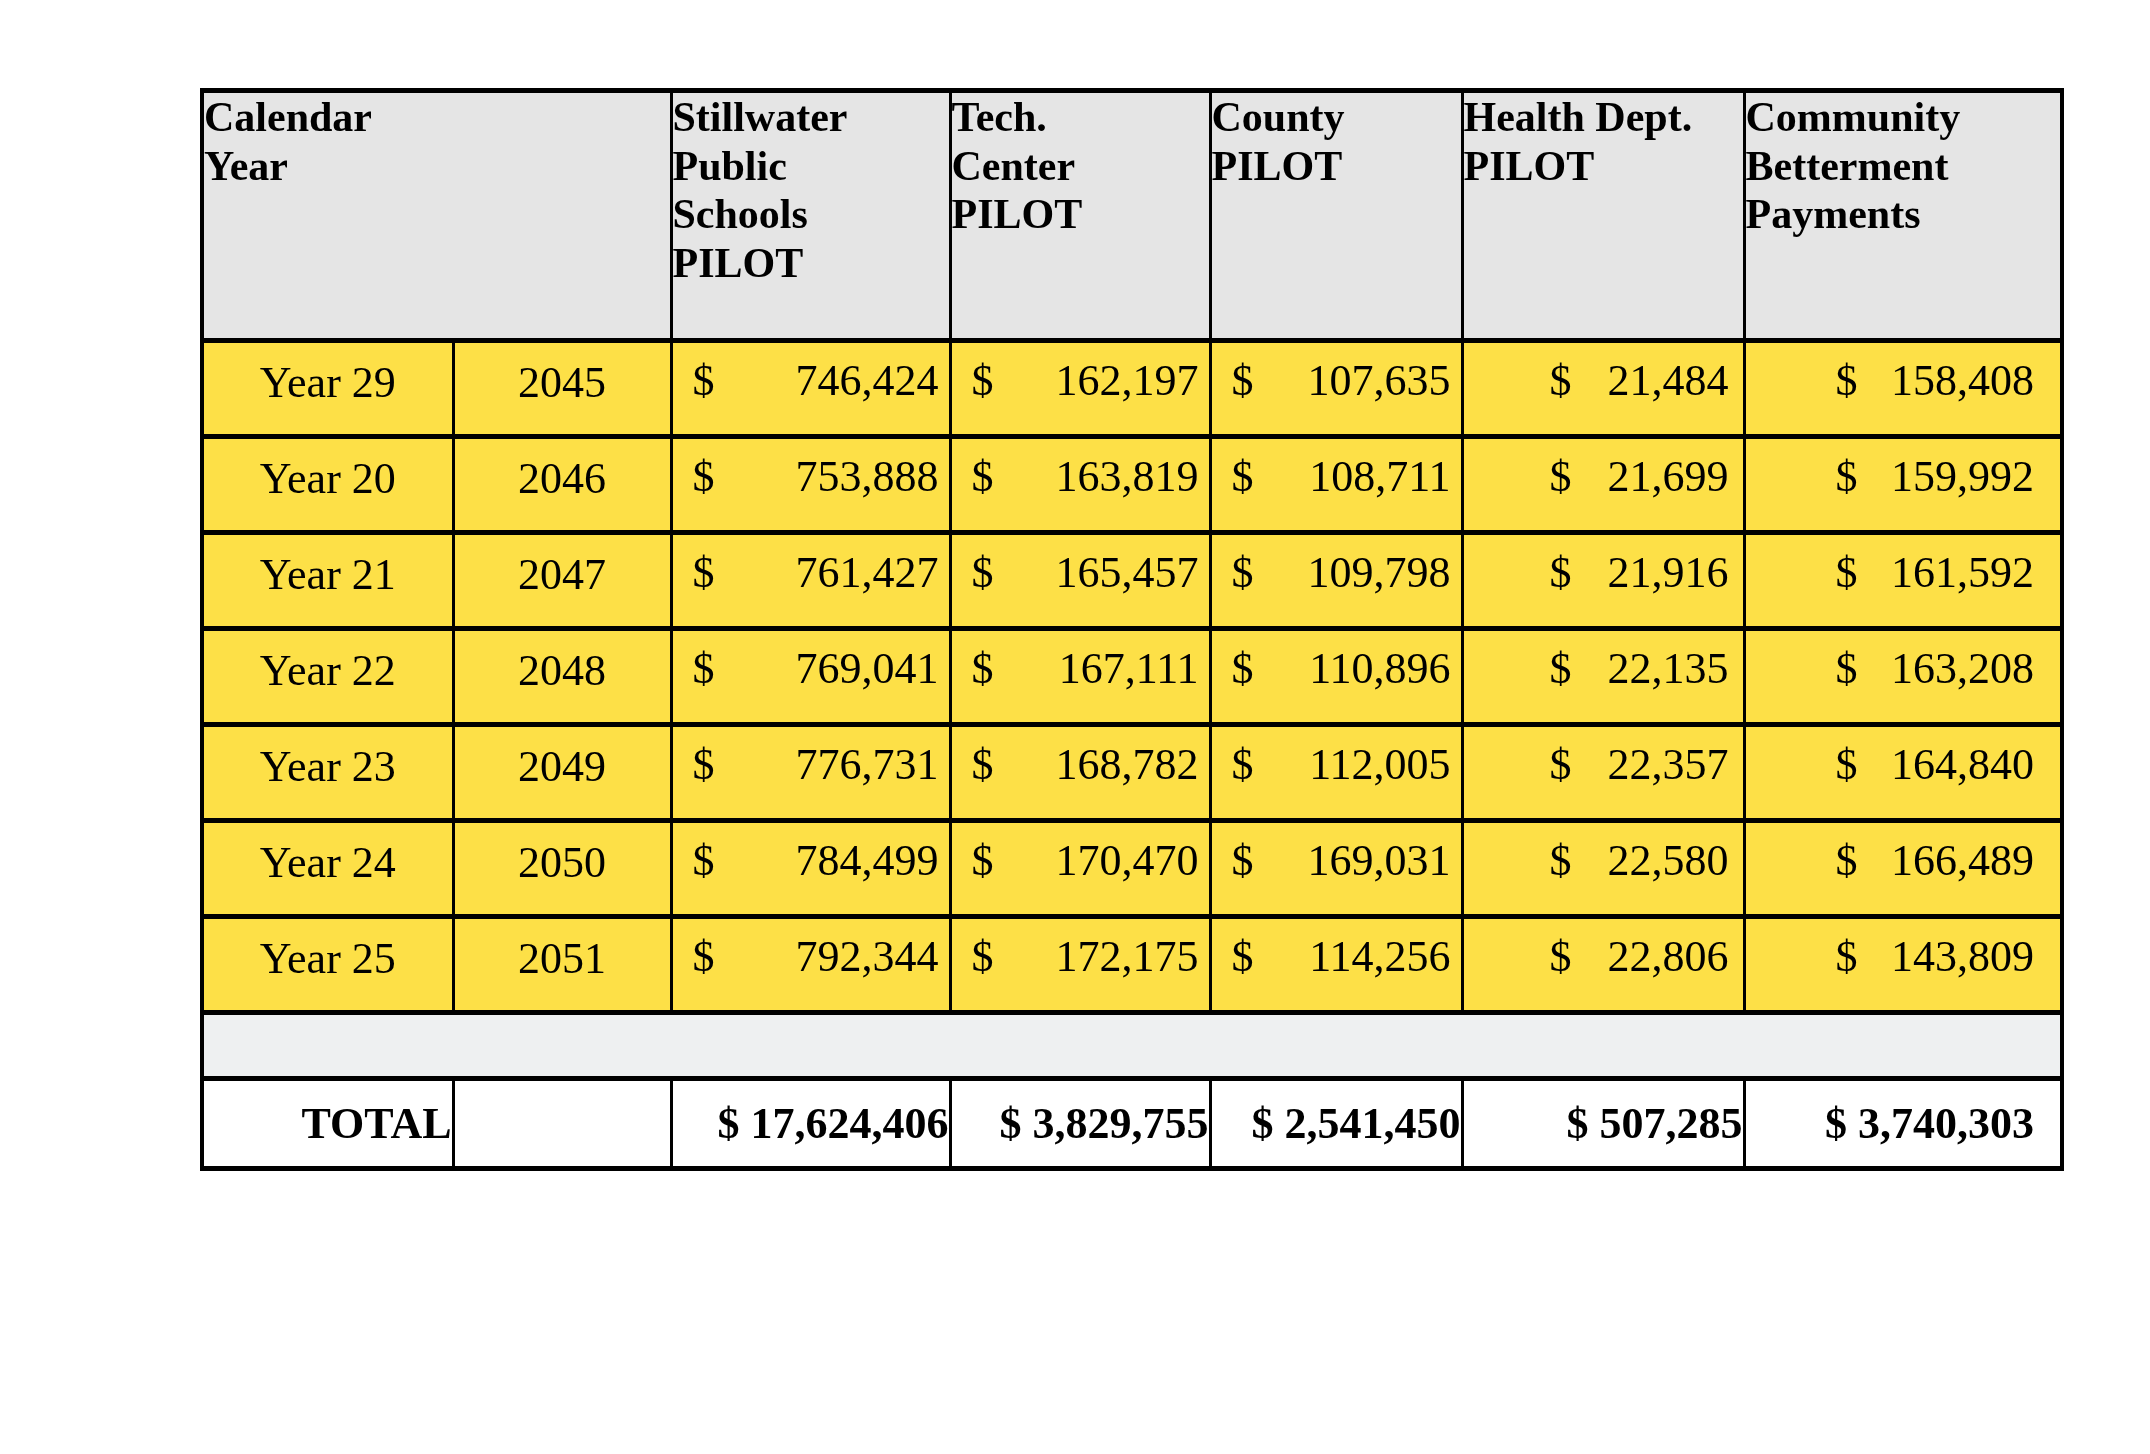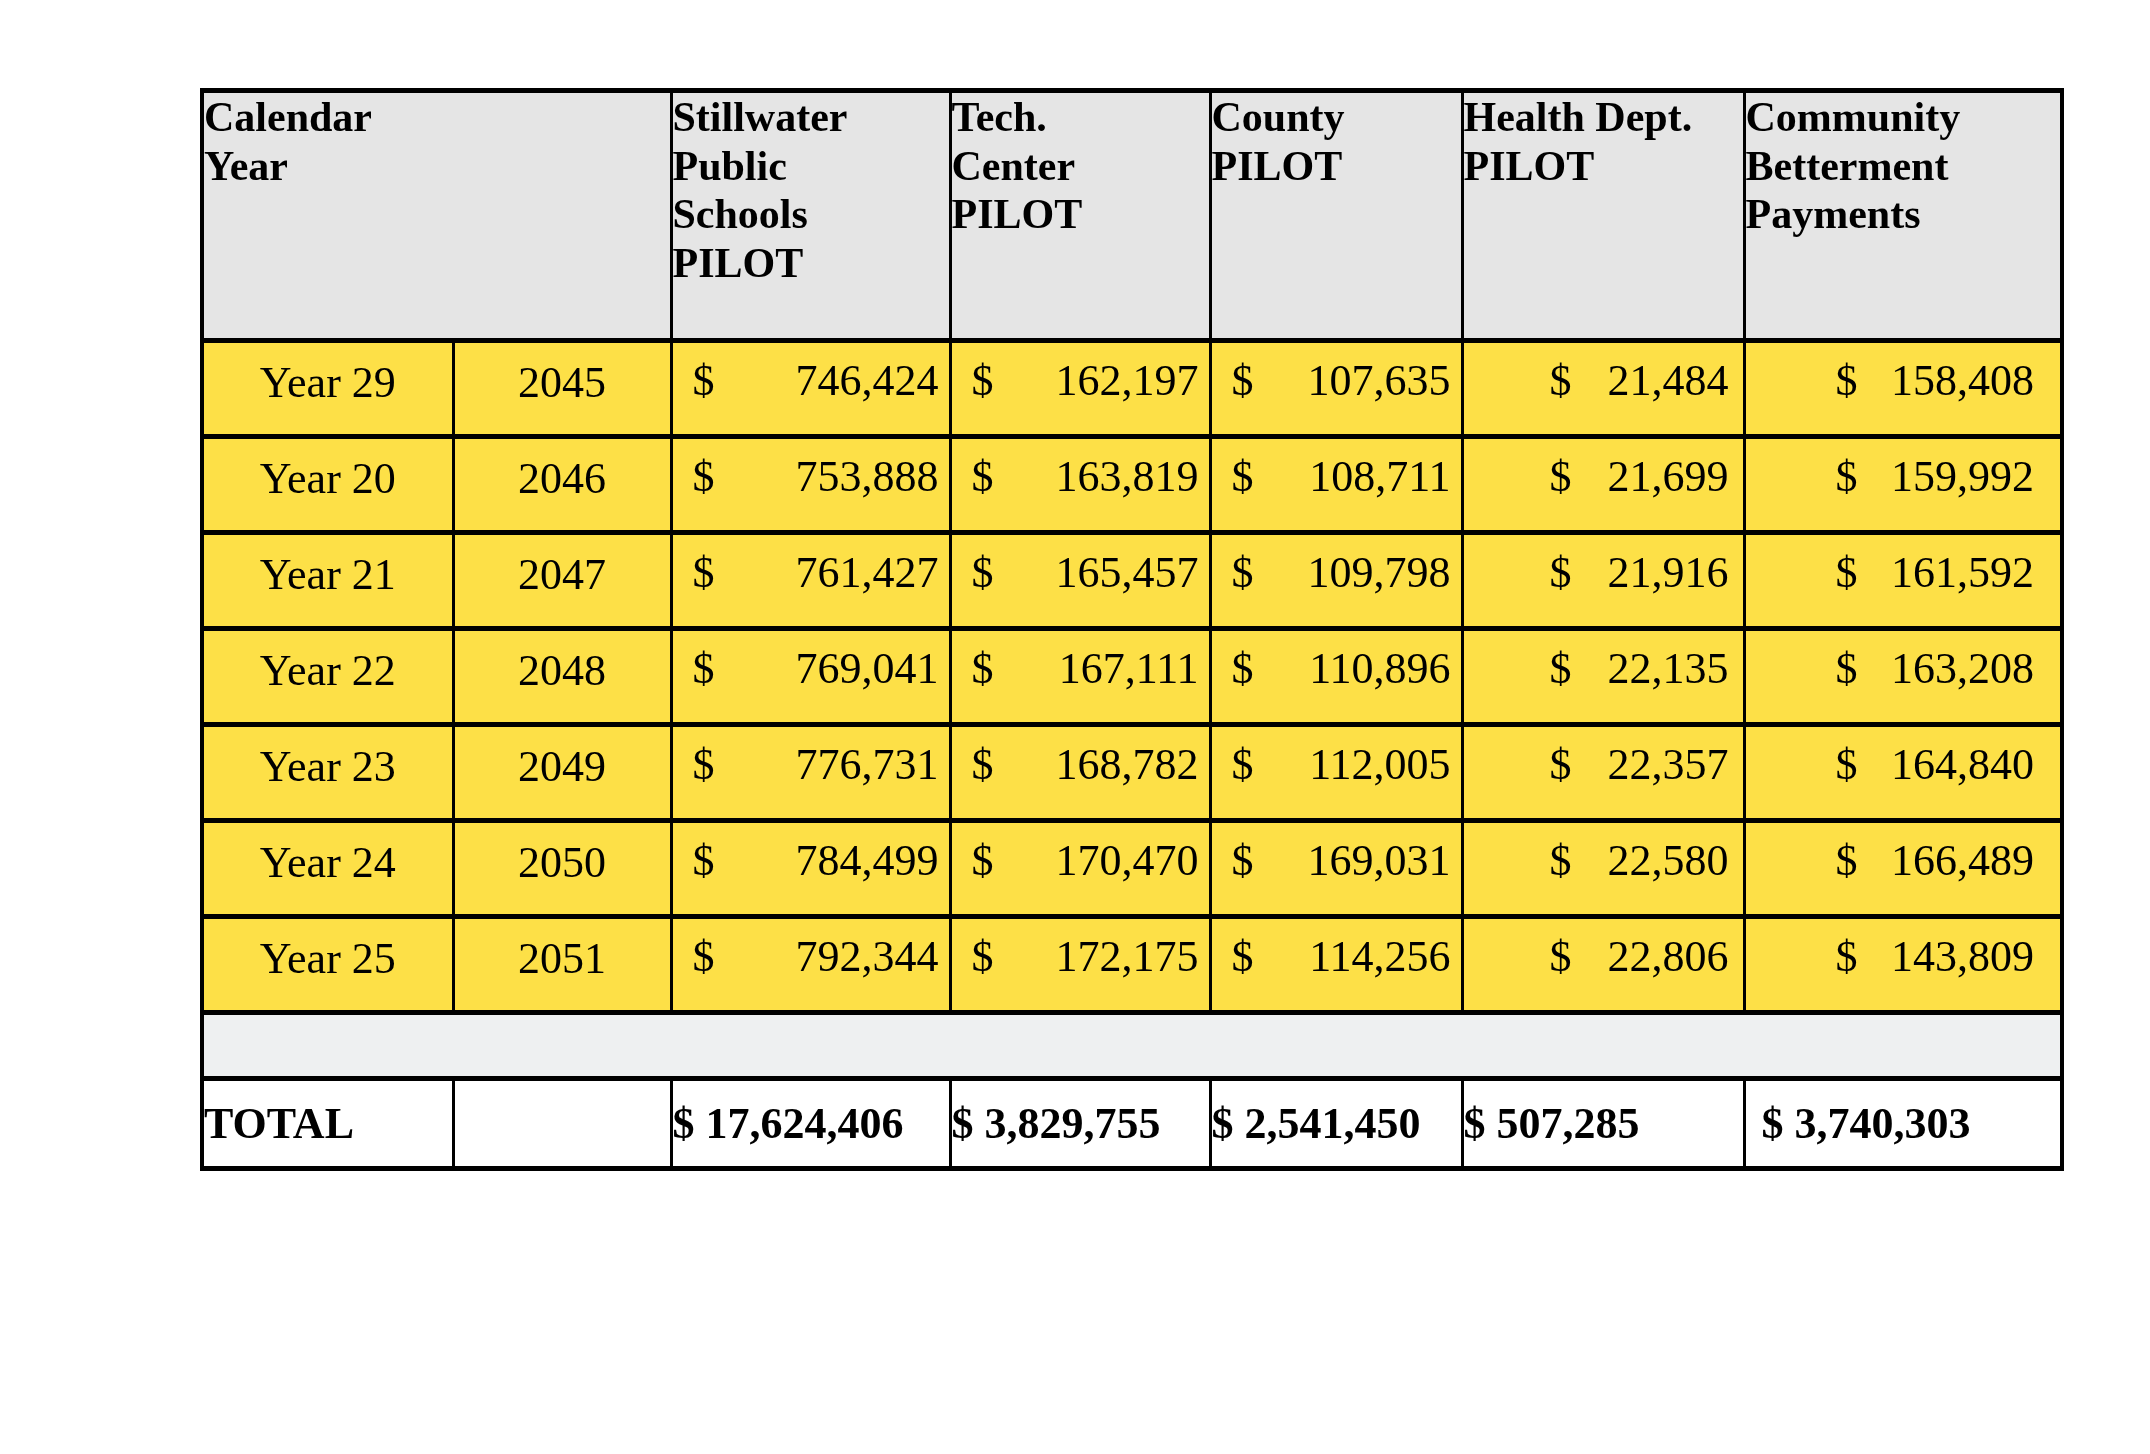--- a/index.html
+++ b/index.html
@@ -67,22 +67,22 @@
   
   td.spacer-cell { height: 66px; background: #eef0f1; }
   
   tr.total td {
     height: 90px;
     vertical-align: middle;
     font-weight: bold;
     font-size: 44px;
     background: #ffffff;
   }
-  td.t-label { text-align: left; }
-  td.t-money { padding-right: 12px; }
+  td.t-label { text-align: right; }
+  td.t-money { text-align: right; padding-right: 12px; }
   td.t-money.last { padding-right: 26px; padding-left: 16px; }
 </style>
 </head>
 <body>
 
 <div class="tablewrap">
 <table class="pilot">
   <colgroup>
     <col style="width:251px">
         <col style="width:218px">

